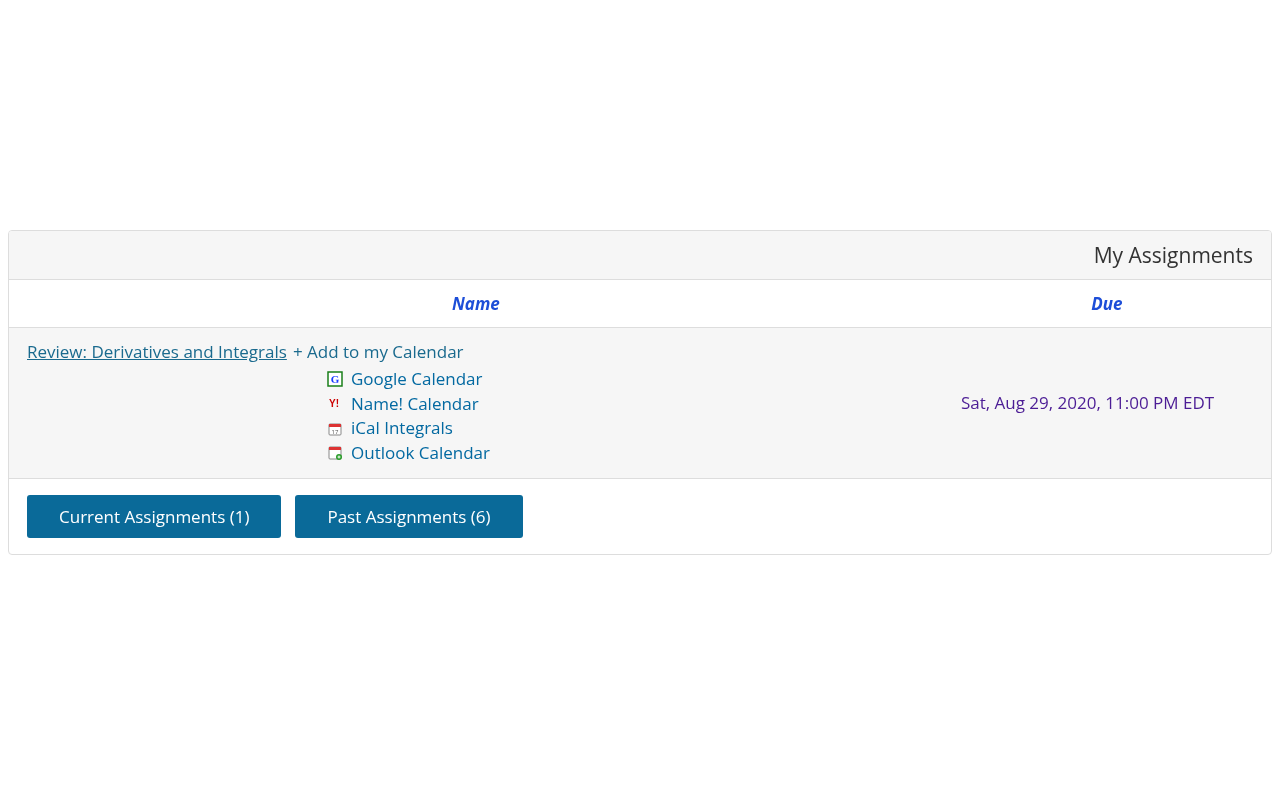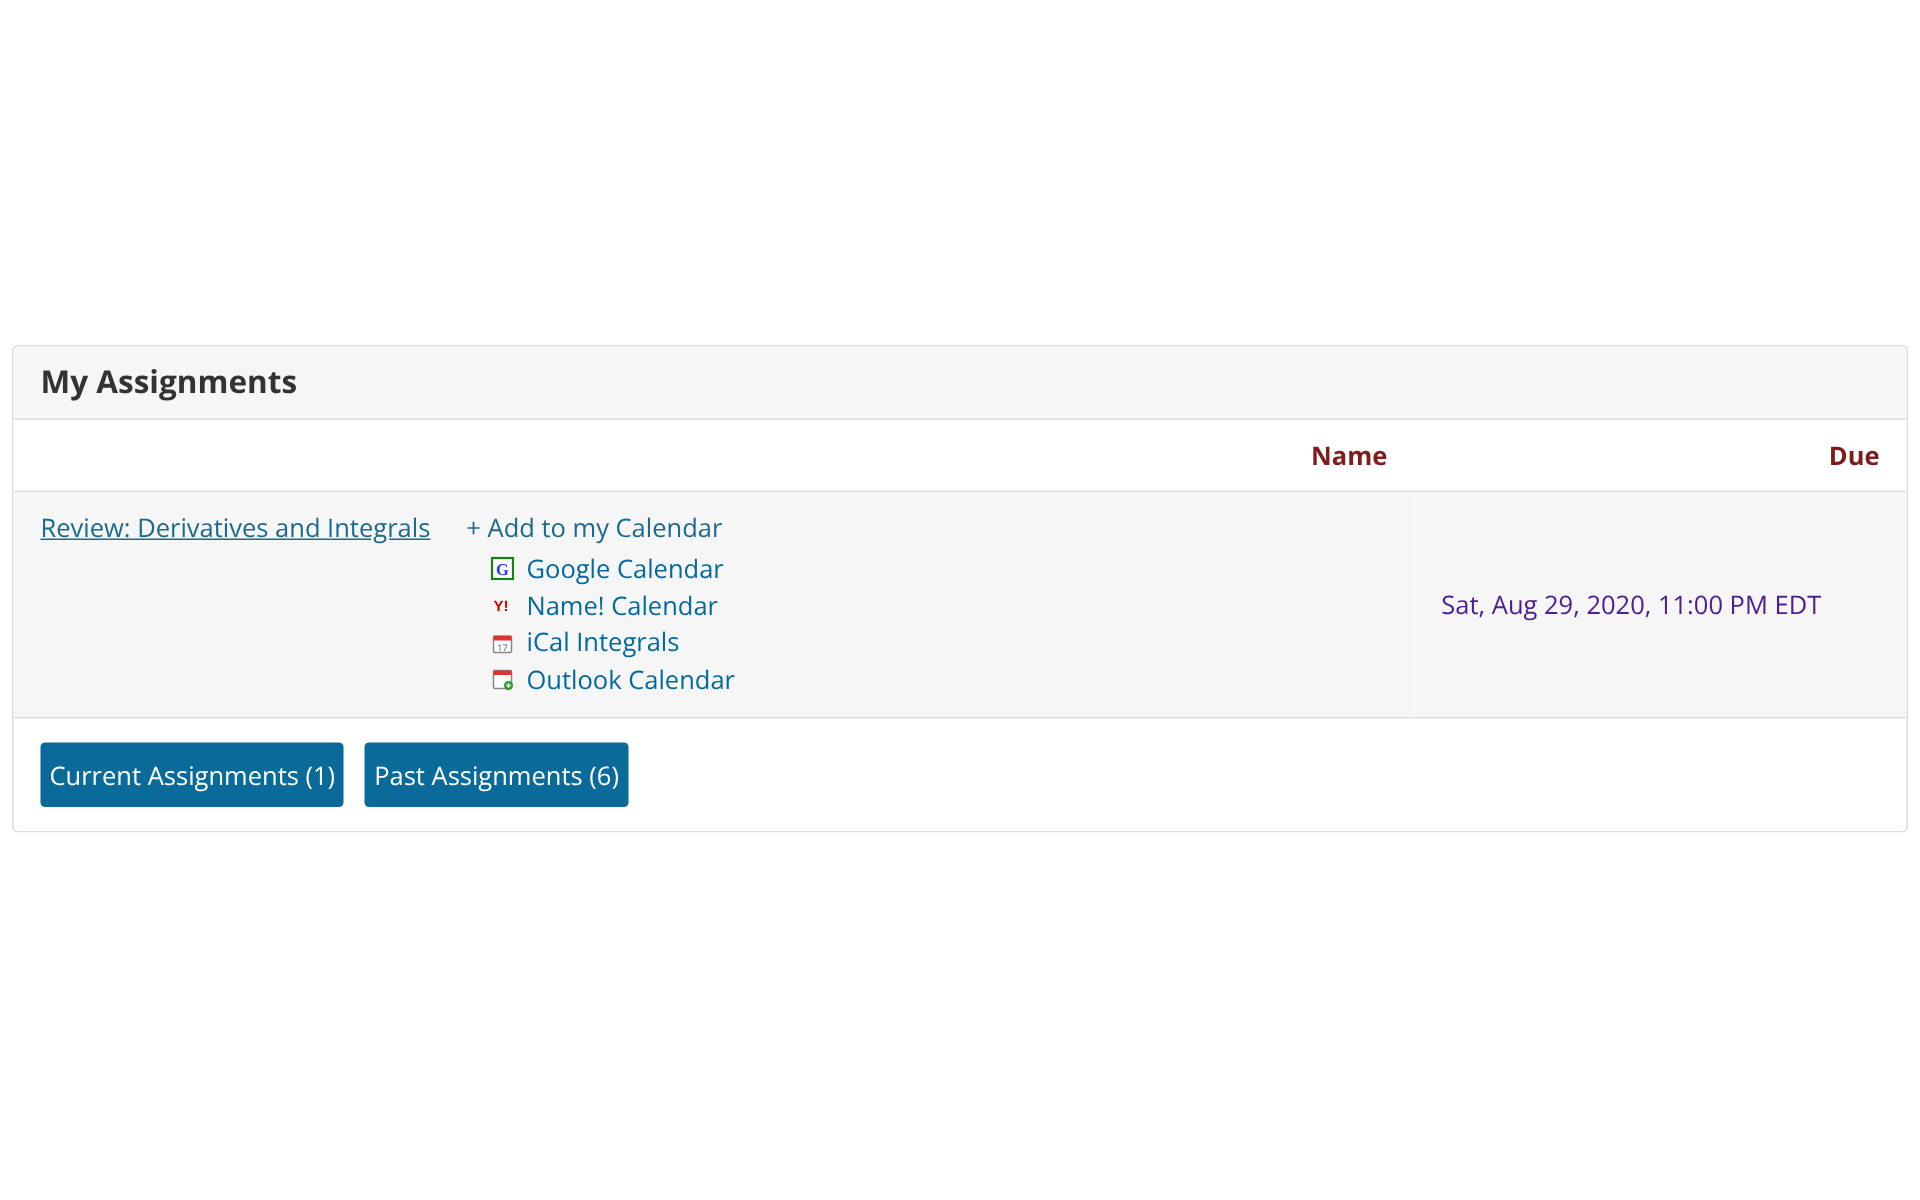--- a/index.html
+++ b/index.html
@@ -13,54 +13,56 @@
     border-radius: 4px;
     overflow: hidden;
   }
   .panel-header {
     background: #f6f6f6;
     border-bottom: 1px solid #ddd;
     padding: 10px 18px 10px 18px;
   }
   .panel-header h2 {
     font-size: 21px;
-    font-weight: 700;
+    font-weight: 400;
     color: #333;
+    text-align: right;
   }
   table {
     width: 100%;
     border-collapse: collapse;
   }
   thead th {
-    text-align: right;
+    text-align: center;
     font-size: 17px;
     font-weight: 700;
-    color: #7f1d1d;
+    color: #1d4ed8;
     padding: 12px 18px;
     border-bottom: 1px solid #ddd;
     background: #fff;
+    font-style: italic;
   }
   tbody tr.row {
     background: #f6f6f6;
     border-bottom: 1px solid #ddd;
   }
   tbody td {
     padding: 12px 18px;
     vertical-align: middle;
     font-size: 17px;
   }
   .col-name { width: 74%; }
   .col-due { width: 26%; }
   .name-cell {
     color: #333;
   }
   .name-line {
     display: flex;
     align-items: baseline;
-    gap: 24px;
+    gap: 6px;
   }
   .assignment-link {
     color: #1a6a8e;
     text-decoration: underline;
     cursor: pointer;
   }
   .add-cal {
     color: #1a6a8e;
     cursor: pointer;
   }
@@ -91,21 +93,21 @@
   .buttons {
     padding: 16px 18px;
     display: flex;
     gap: 14px;
   }
   .btn {
     background: #0a6a99;
     color: #fff;
     border: none;
     border-radius: 3px;
-    padding: 10px 6px;
+    padding: 10px 32px;
     font-size: 17px;
     cursor: pointer;
     font-family: inherit;
   }
 </style>
 </head>
 <body>
 
 <div class="panel">
   <div class="panel-header">

